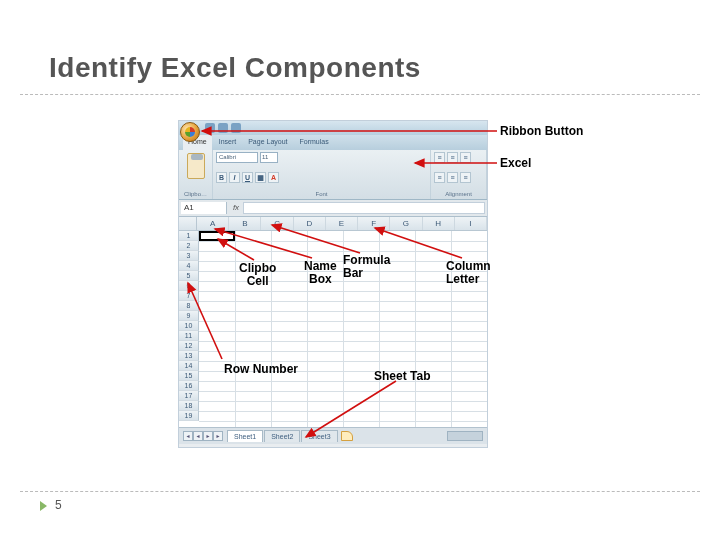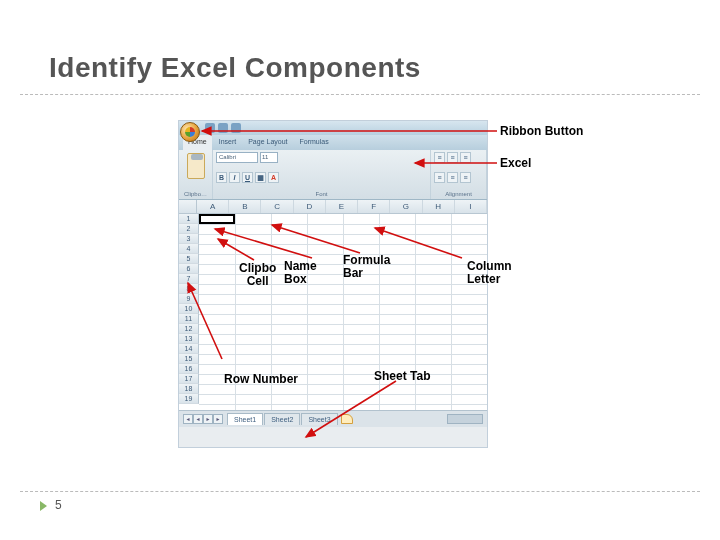--- a/index.html
+++ b/index.html
@@ -223,20 +223,25 @@
         <div class="tool-sq">≡</div>
         <div class="tool-sq">≡</div>
       </div>
       <div class="font-row">
         <div class="tool-sq">≡</div>
         <div class="tool-sq">≡</div>
         <div class="tool-sq">≡</div>
       </div>
       <div class="g-label">Alignment</div>
     </div>
+  </div>
+  <div class="formula-row">
+    <div class="namebox">A1</div>
+    <div class="fx">fx</div>
+    <div class="fbar"></div>
   </div>
   <div class="grid-area">
     <div class="col-headers">
       <div class="corner"></div>
       <div class="colh">A</div>
       <div class="colh">B</div>
       <div class="colh">C</div>
       <div class="colh">D</div>
       <div class="colh">E</div>
       <div class="colh">F</div>
@@ -305,29 +310,29 @@
     <div class="sheet-tab">Sheet1</div>
     <div class="sheet-tab inactive">Sheet2</div>
     <div class="sheet-tab inactive">Sheet3</div>
     <div class="newsheet"></div>
     <div class="hscroll-thumb"></div>
   </div>
 </div>
 
 <div class="callout" style="top:125px;left:500px">Ribbon Button</div>
 <div class="callout" style="top:157px;left:500px">Excel</div>
-<div class="callout" style="top:260px;left:284px;">Name
+<div class="callout" style="top:260px;left:304px;text-align:center">Name
 Box</div>
 <div class="callout" style="top:254px;left:343px">Formula
 Bar</div>
-<div class="callout" style="top:260px;left:467px">Column
+<div class="callout" style="top:260px;left:446px">Column
 Letter</div>
 <div class="callout" style="top:262px;left:239px;text-align:center">Clipbo
 Cell</div>
-<div class="callout" style="top:373px;left:224px">Row Number</div>
+<div class="callout" style="top:363px;left:224px">Row Number</div>
 <div class="callout" style="top:370px;left:374px">Sheet Tab</div>
 
 <svg class="overlay" width="720" height="540">
   <defs>
     <marker id="ah" markerWidth="8" markerHeight="8" refX="6" refY="3" orient="auto">
       <path d="M0,0 L7,3 L0,6 Z" fill="#d10f0f"></path>
     </marker>
   </defs>
   <g stroke="#d10f0f" stroke-width="1.6" fill="none">
     <line x1="497" y1="131" x2="202" y2="131" marker-end="url(#ah)"></line>

